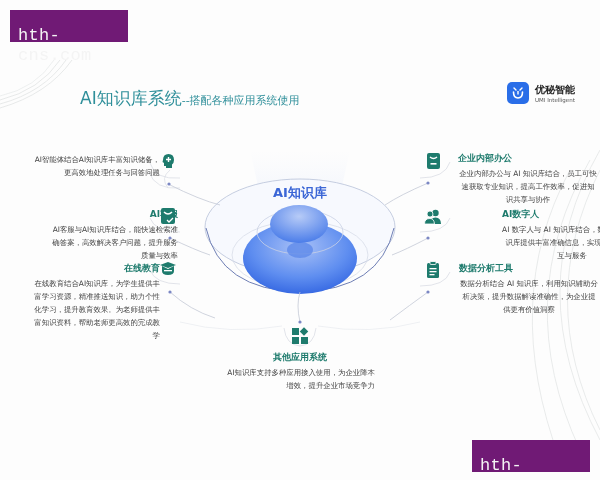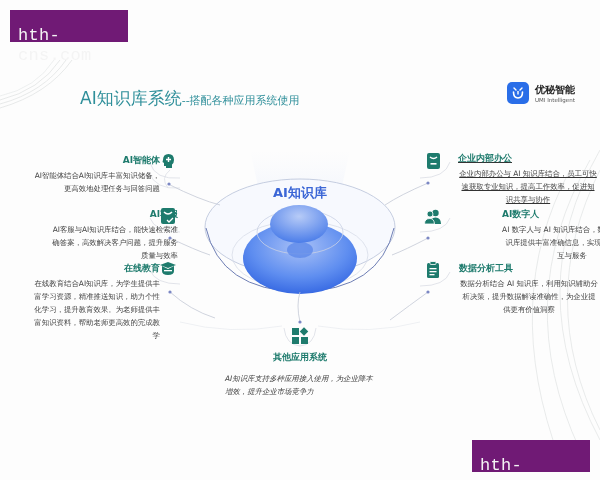--- a/index.html
+++ b/index.html
@@ -32,22 +32,22 @@
     position: absolute; left: 270px; top: 184px; width: 60px; text-align: center;
     font-size: 13px; font-weight: bold; color: #3b66d6;
   }
   .item-left { position: absolute; width: 130px; text-align: right; }
   .item-left .desc { text-align: right; }
   .item-right { position: absolute; width: 140px; }
   .heading { font-size: 9px; font-weight: bold; color: #1e7b6d; line-height: 14px; margin-bottom: 2px; }
   .desc { font-size: 7.4px; color: #444; line-height: 13px; text-align: center; }
   .icon-wrap { position: absolute; width: 20px; height: 20px; }
   .bottom-item { position: absolute; left: 225px; top: 350px; width: 150px; text-align: center; }
-  .bottom-item .heading { margin-bottom: 8px; text-align: center; }
-  .bottom-item .desc { text-align: left; font-style: italic; }
+  .bottom-item .heading { margin-bottom: 2px; text-align: center; }
+  .bottom-item .desc { text-align: right; }
 </style>
 </head>
 <body>
 
 <div class="canvas">
 
   <svg class="deco-lines" viewBox="0 0 80 50">
     <path d="M0 40 Q40 30 60 0" stroke="#d8dcdc" fill="none" stroke-width="0.6"></path>
     <path d="M0 44 Q44 32 66 0" stroke="#d8dcdc" fill="none" stroke-width="0.6"></path>
     <path d="M0 48 Q48 34 72 0" stroke="#d8dcdc" fill="none" stroke-width="0.6"></path>
@@ -151,21 +151,20 @@
     </div>
     <div class="brand-text">
       <div class="cn">优秘智能</div>
       <div class="en">UMI Intelligent</div>
     </div>
   </div>
 
   <div class="hub-label">AI知识库</div>
 
   <div class="item-left" style="left:30px; top:153px;">
-    <div class="heading">AI智能体</div>
     <div class="desc">AI智能体结合AI知识库丰富知识储备，更高效地处理任务与回答问题</div>
   </div>
   <div class="icon-wrap" style="left:158px; top:151px;">
     <svg width="20" height="20" viewBox="0 0 20 20">
       <path d="M5 9 Q5 3 10.5 3 Q16 3 16 9 Q16 12 14 13.5 L14 17 L8 17 L8 15 L6 15 L6 12 L4.5 11 Z" fill="#1e7b6d"></path>
       <path d="M10.5 6 L10.5 11 M8 8.5 L13 8.5" stroke="#fff" stroke-width="1.4"></path>
     </svg>
   </div>
 
   <div class="item-left" style="left:48px; top:207px;">
@@ -192,21 +191,21 @@
     </svg>
   </div>
 
   <div class="icon-wrap" style="left:423px; top:151px;">
     <svg width="20" height="20" viewBox="0 0 20 20">
       <rect x="4" y="2" width="13" height="16" rx="2" fill="#1e7b6d"></rect>
       <path d="M7 6 Q10.5 9 14 6" stroke="#fff" stroke-width="1.4" fill="none"></path>
       <rect x="7.5" y="12" width="6" height="1.6" fill="#fff"></rect>
     </svg>
   </div>
-  <div class="item-right" style="left:458px; top:151px;text-decoration:underline;">
+  <div class="item-right" style="left:458px; top:151px;">
     <div class="heading">企业内部办公</div>
     <div class="desc">企业内部办公与 AI 知识库结合，员工可快速获取专业知识，提高工作效率，促进知识共享与协作</div>
   </div>
 
   <div class="icon-wrap" style="left:423px; top:207px;">
     <svg width="20" height="20" viewBox="0 0 20 20">
       <circle cx="12.5" cy="6" r="3.2" fill="#1e7b6d"></circle>
       <path d="M7 17 Q7 10.5 12.5 10.5 Q18 10.5 18 17 Z" fill="#1e7b6d"></path>
       <circle cx="7" cy="7" r="3" fill="#1e7b6d" stroke="#fff" stroke-width="0.8"></circle>
       <path d="M1.5 17 Q1.5 11.5 7 11.5 Q11 11.5 11.5 17 Z" fill="#1e7b6d" stroke="#fff" stroke-width="0.8"></path>

